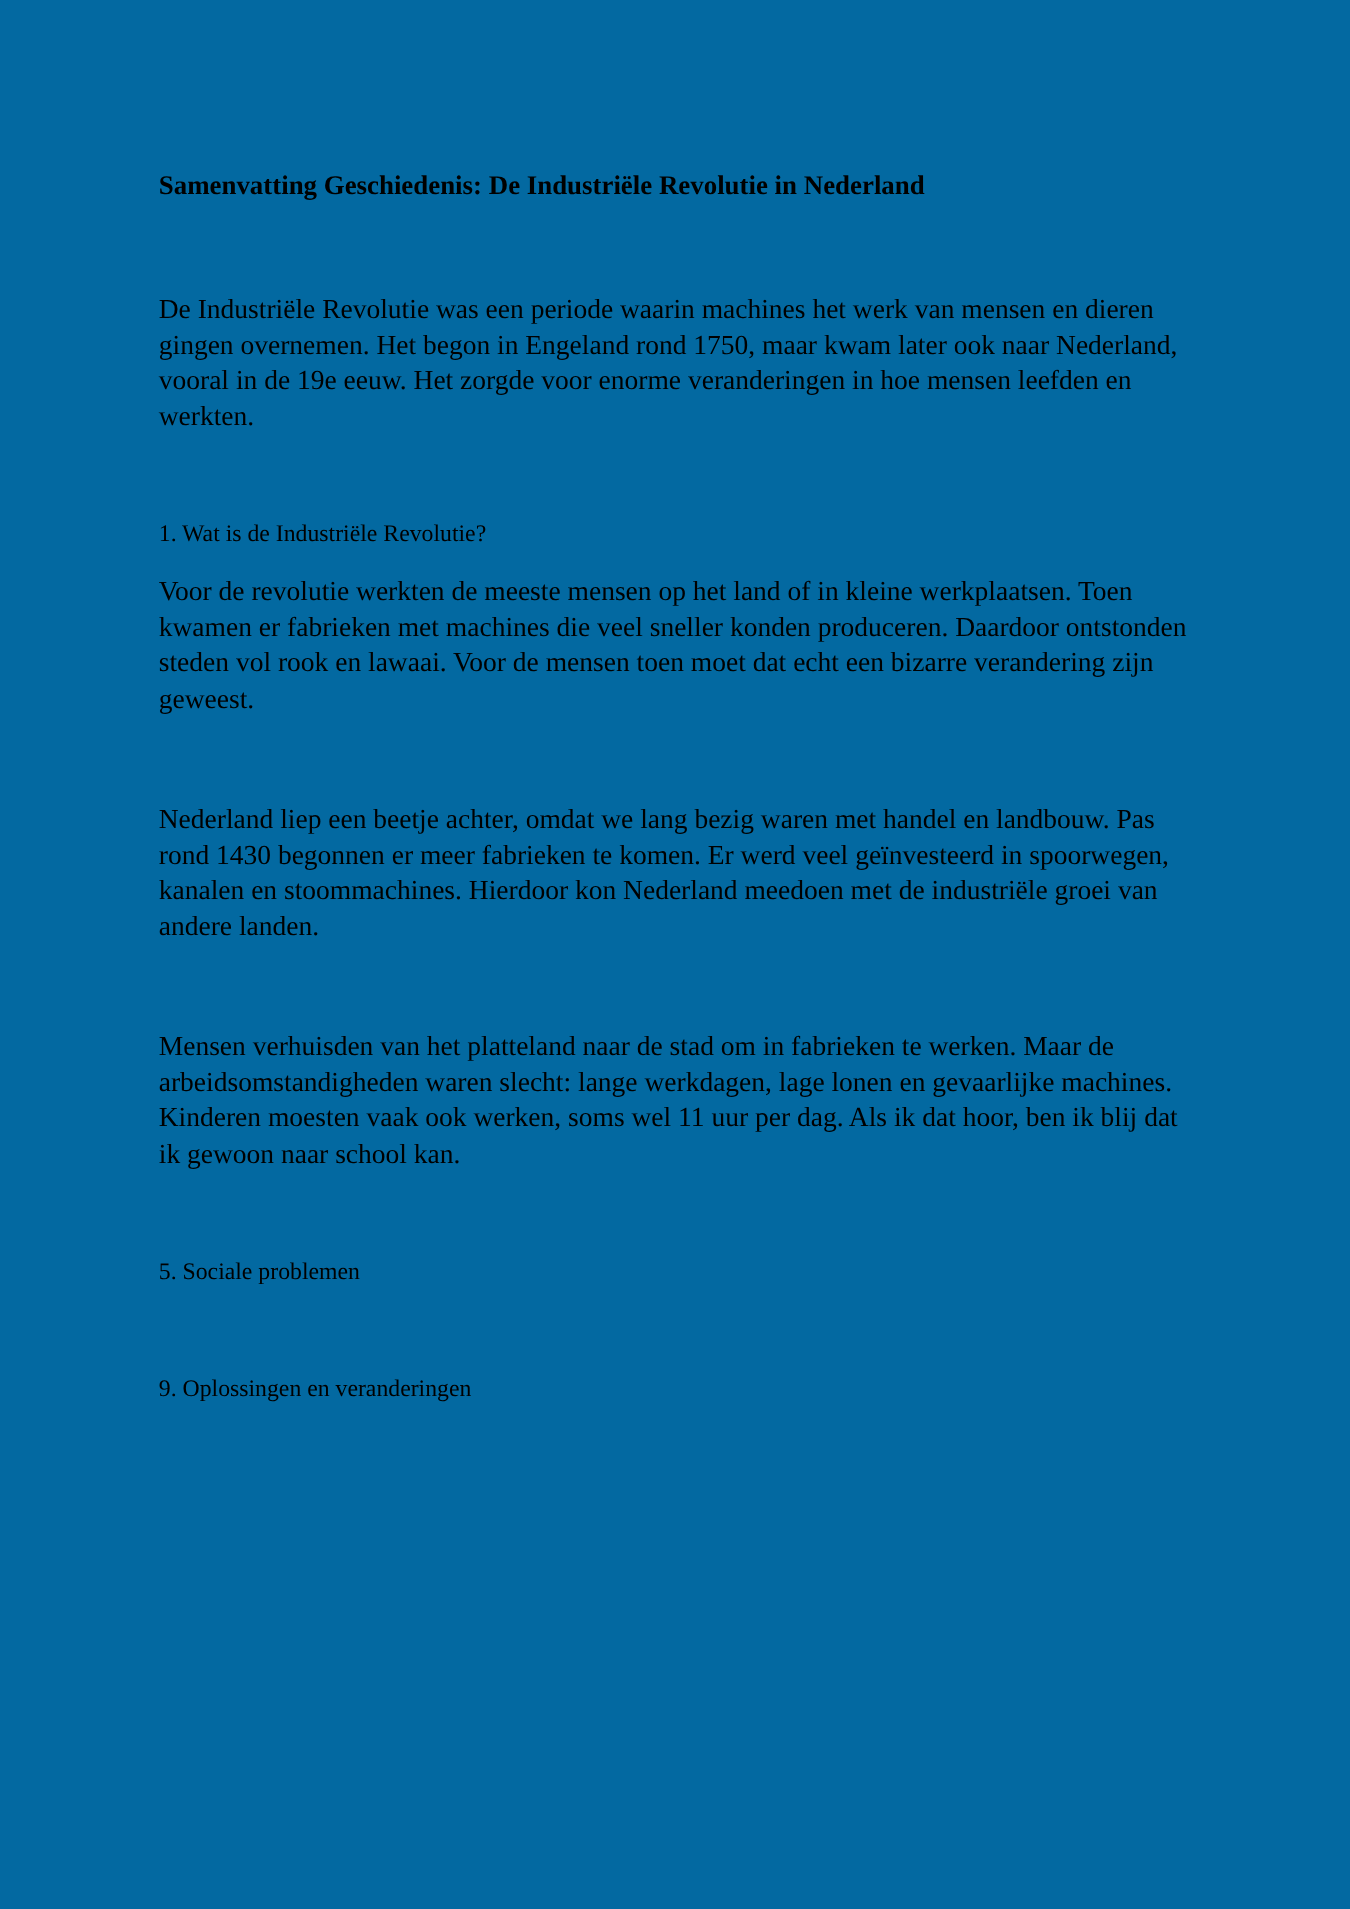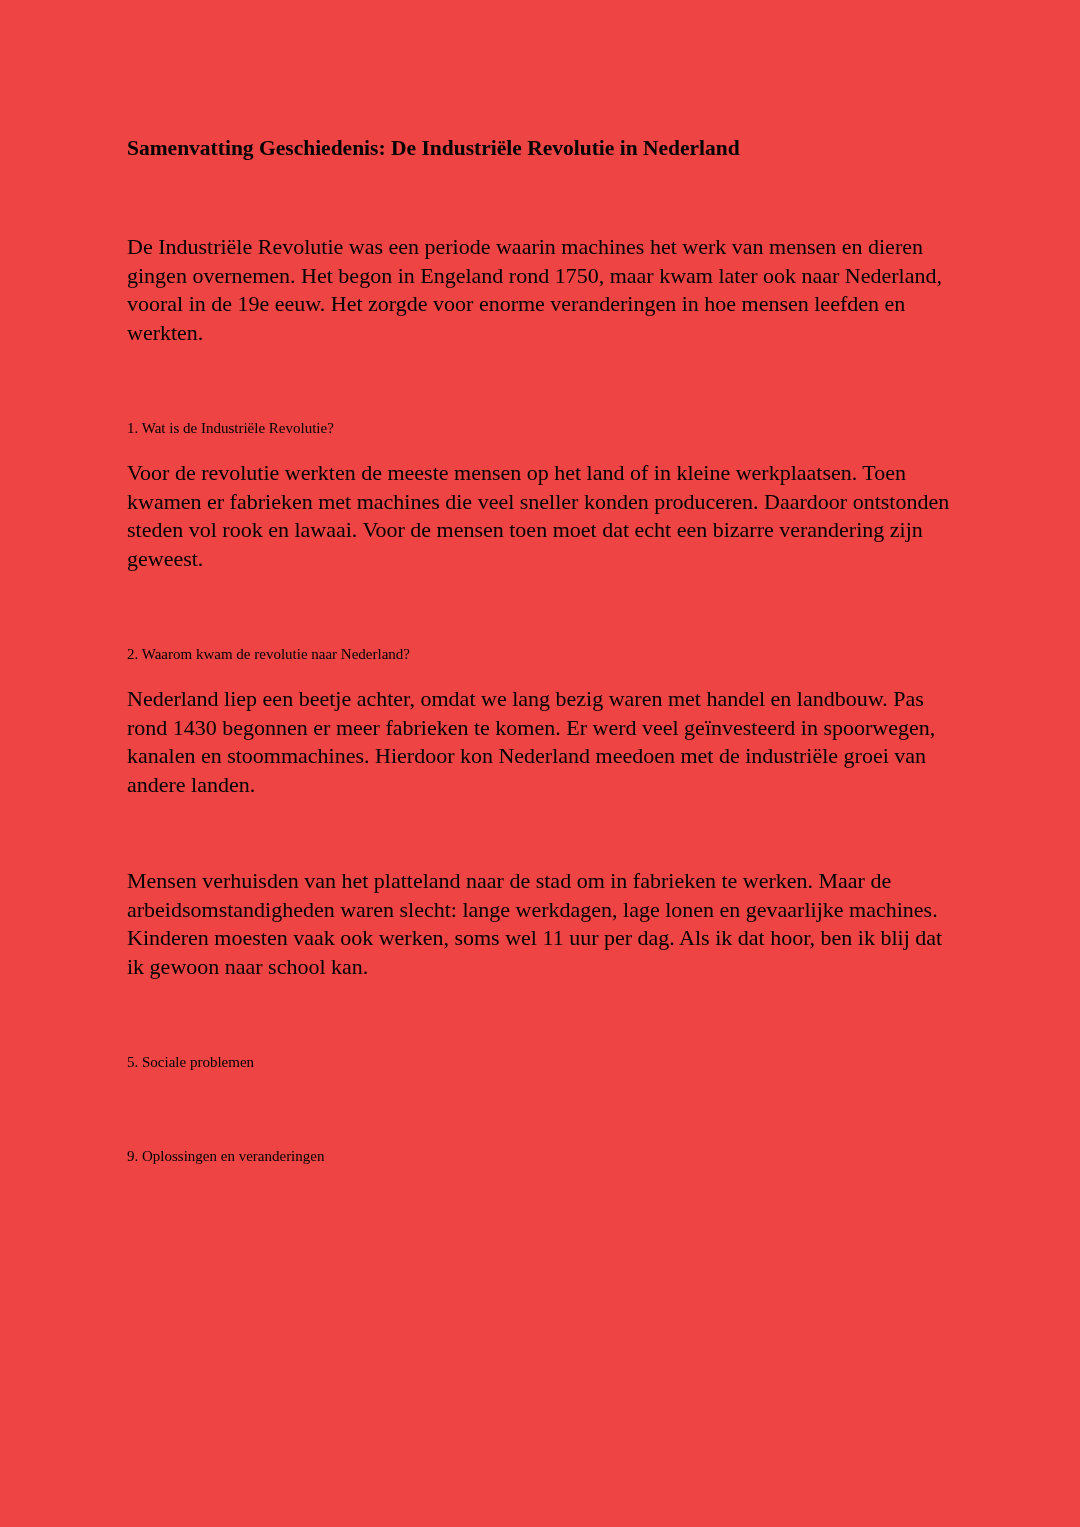--- a/index.html
+++ b/index.html
@@ -4,21 +4,21 @@
 <style>
   html, body {
     margin: 0;
     padding: 0;
     background: #ffffff;
   }
   .page {
     position: relative;
     width: 1080px;
     height: 1527px;
-    background: #ef4444;
+    background: #0369a1;
     box-sizing: border-box;
     padding: 135px 128px 0 127px;
     font-family: "Liberation Serif", "DejaVu Serif", serif;
     color: #000000;
     overflow: hidden;
   }
   .doc-title {
     font-size: 21.5px;
     font-weight: bold;
     line-height: 26px;
@@ -27,42 +27,41 @@
   .para {
     font-size: 22px;
     line-height: 28.5px;
     margin: 0;
     text-align: left;
   }
   .section {
     margin-top: 68px;
   }
   .section-heading {
-    font-size: 15px;
+    font-size: 19px;
     font-weight: normal;
     line-height: 26px;
     margin: 0 0 18px 0;
   }
 </style>
 </head>
 <body>
 
 <div class="page">
 
   <h1 class="doc-title">Samenvatting Geschiedenis: De Industriële Revolutie in Nederland</h1>
 
   <p class="para">De Industriële Revolutie was een periode waarin machines het werk van mensen en dieren gingen overnemen. Het begon in Engeland rond 1750, maar kwam later ook naar Nederland, vooral in de 19e eeuw. Het zorgde voor enorme veranderingen in hoe mensen leefden en werkten.</p>
 
   <div class="section">
     <h2 class="section-heading">1. Wat is de Industriële Revolutie?</h2>
     <p class="para">Voor de revolutie werkten de meeste mensen op het land of in kleine werkplaatsen. Toen kwamen er fabrieken met machines die veel sneller konden produceren. Daardoor ontstonden steden vol rook en lawaai. Voor de mensen toen moet dat echt een bizarre verandering zijn geweest.</p>
   </div>
 
   <div class="section">
-    <h2 class="section-heading">2. Waarom kwam de revolutie naar Nederland?</h2>
     <p class="para">Nederland liep een beetje achter, omdat we lang bezig waren met handel en landbouw. Pas rond 1430 begonnen er meer fabrieken te komen. Er werd veel geïnvesteerd in spoorwegen, kanalen en stoommachines. Hierdoor kon Nederland meedoen met de industriële groei van andere landen.</p>
   </div>
 
   <div class="section">
     <p class="para">Mensen verhuisden van het platteland naar de stad om in fabrieken te werken. Maar de arbeidsomstandigheden waren slecht: lange werkdagen, lage lonen en gevaarlijke machines. Kinderen moesten vaak ook werken, soms wel 11 uur per dag. Als ik dat hoor, ben ik blij dat ik gewoon naar school kan.</p>
   </div>
 
   <div class="section">
     <h2 class="section-heading">5. Sociale problemen</h2>
   </div>

